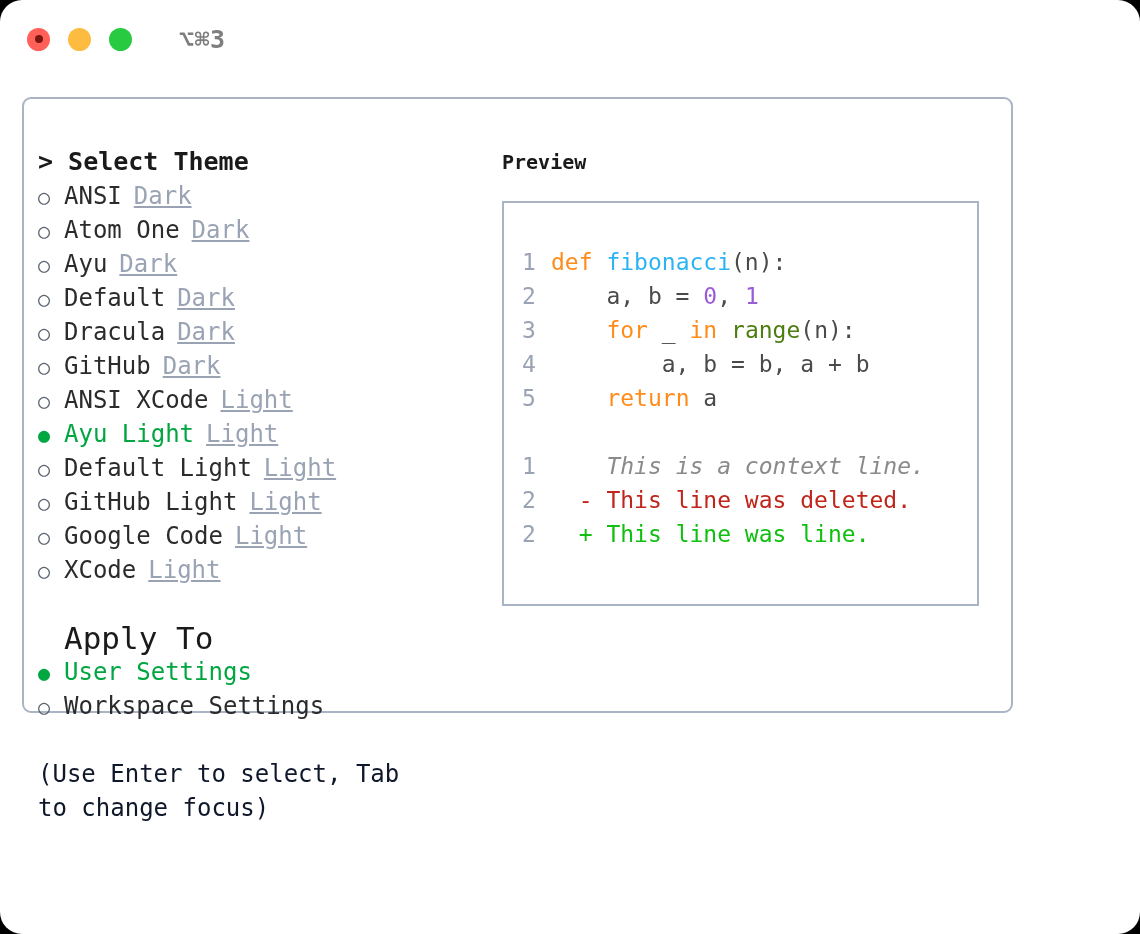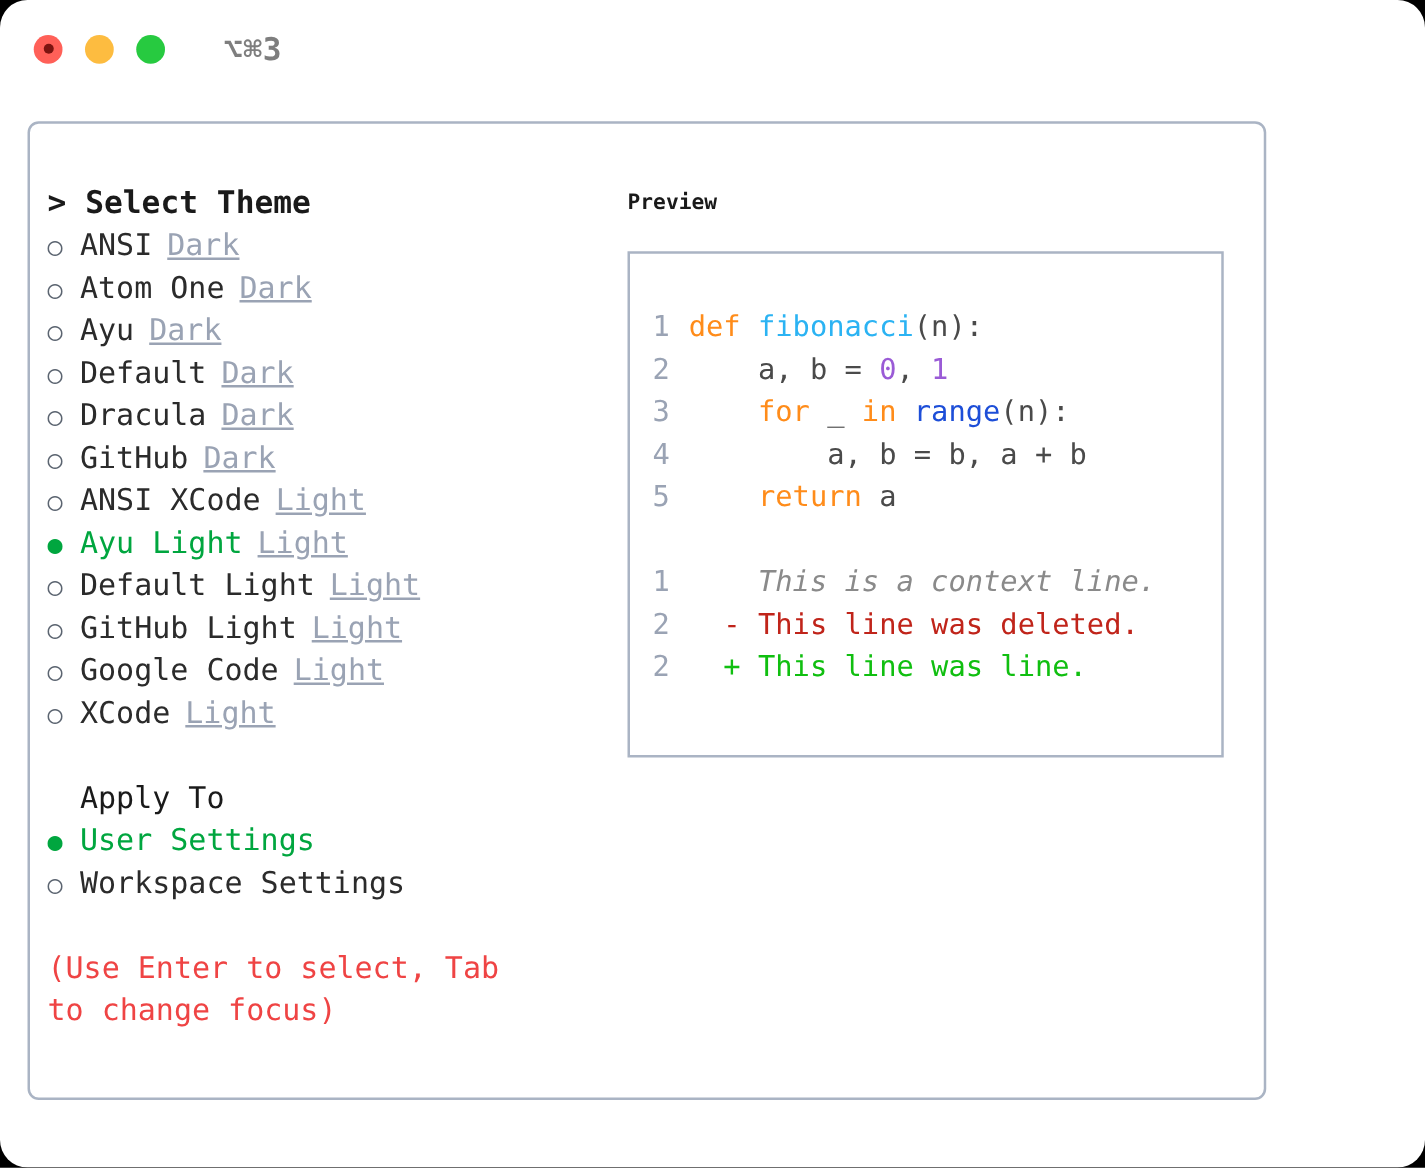--- a/index.html
+++ b/index.html
@@ -64,21 +64,21 @@
     letter-spacing: 0.5px;
     white-space: nowrap;
   }
 
   
   .card {
     position: absolute;
     left: 22px;
     top: 97px;
     width: 991px;
-    height: 783px;
+    height: 616px;
     border: 2px solid #aab4c4;
     border-radius: 9px;
     box-sizing: border-box;
     background: #ffffff;
   }
 
   .columns {
     position: absolute;
     left: 0; top: 0;
     width: 100%; height: 100%;
@@ -117,46 +117,46 @@
   .opt-label { color: #2b2b2b; }
   .opt-row.selected .opt-label { color: #00a63f; text-align: right; }
   .opt-badge {
     color: #9aa3b4;
     margin-left: 12px;
     text-decoration: underline;
   }
   .spacer-row { height: 34px; }
 
   .apply-head {
-    font-size: 24px;
+    font-size: 31px;
     color: #1a1a1a;
     line-height: 34px;
     height: 34px;
     padding-left: 26px;
     white-space: pre;
   }
 
   .hint {
     margin-top: 34px;
     font-size: 24px;
     line-height: 34px;
-    color: #ef4444;
+    color: #0f172a;
     width: 400px;
     white-space: normal;
   }
 
   
   .right-col {
     position: absolute;
     left: 478px;
     top: 46px;
     width: 500px;
   }
   .preview-head {
-    font-size: 17px;
+    font-size: 20px;
     font-weight: 700;
     color: #1a1a1a;
     line-height: 34px;
     white-space: pre;
   }
   .preview-box {
     margin-top: 22px;
     width: 477px;
     height: 405px;
     border: 2px solid #aab4c4;
@@ -183,21 +183,21 @@
     color: #9aa3b4;
     text-align: left;
   }
   .code-text { white-space: pre; }
   .blank-line { height: 34px; }
 
   
   .t-kw   { color: #ff8c1a; }
   .t-fn   { color: #2bb3f3; }
   .t-num  { color: #9a5bd6; }
-  .t-bi   { color: #1d4ed8; }
+  .t-bi   { color: #4d7c0f; }
   .t-pl   { color: #4a4a4a; }
   .t-ctx  { color: #8a8a8a; font-style: italic; }
   .t-del  { color: #c0241a; }
   .t-add  { color: #10bf10; }
 </style>
 </head>
 <body>
 
 <div class="page">
 

